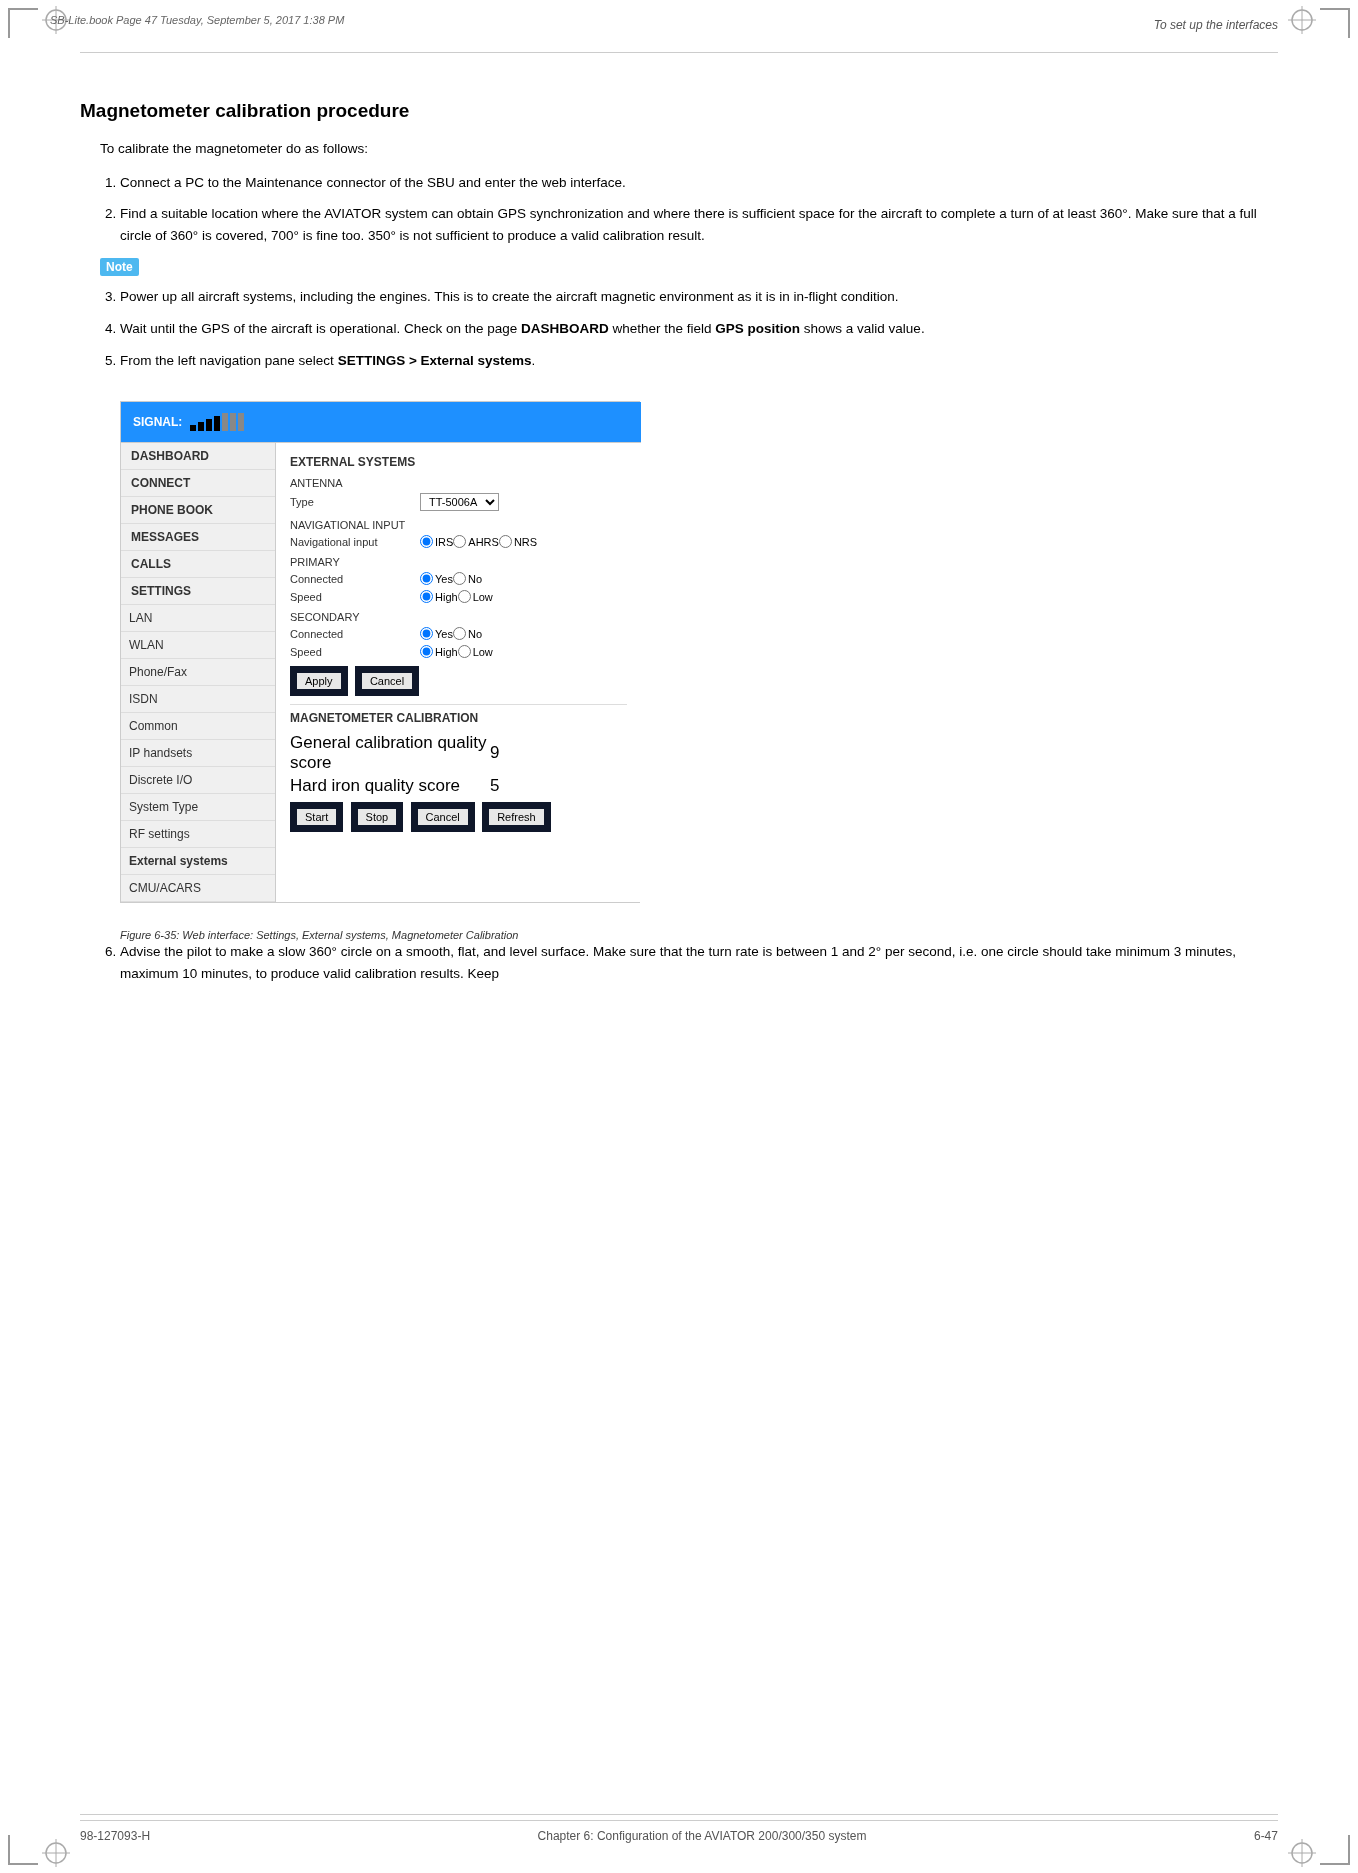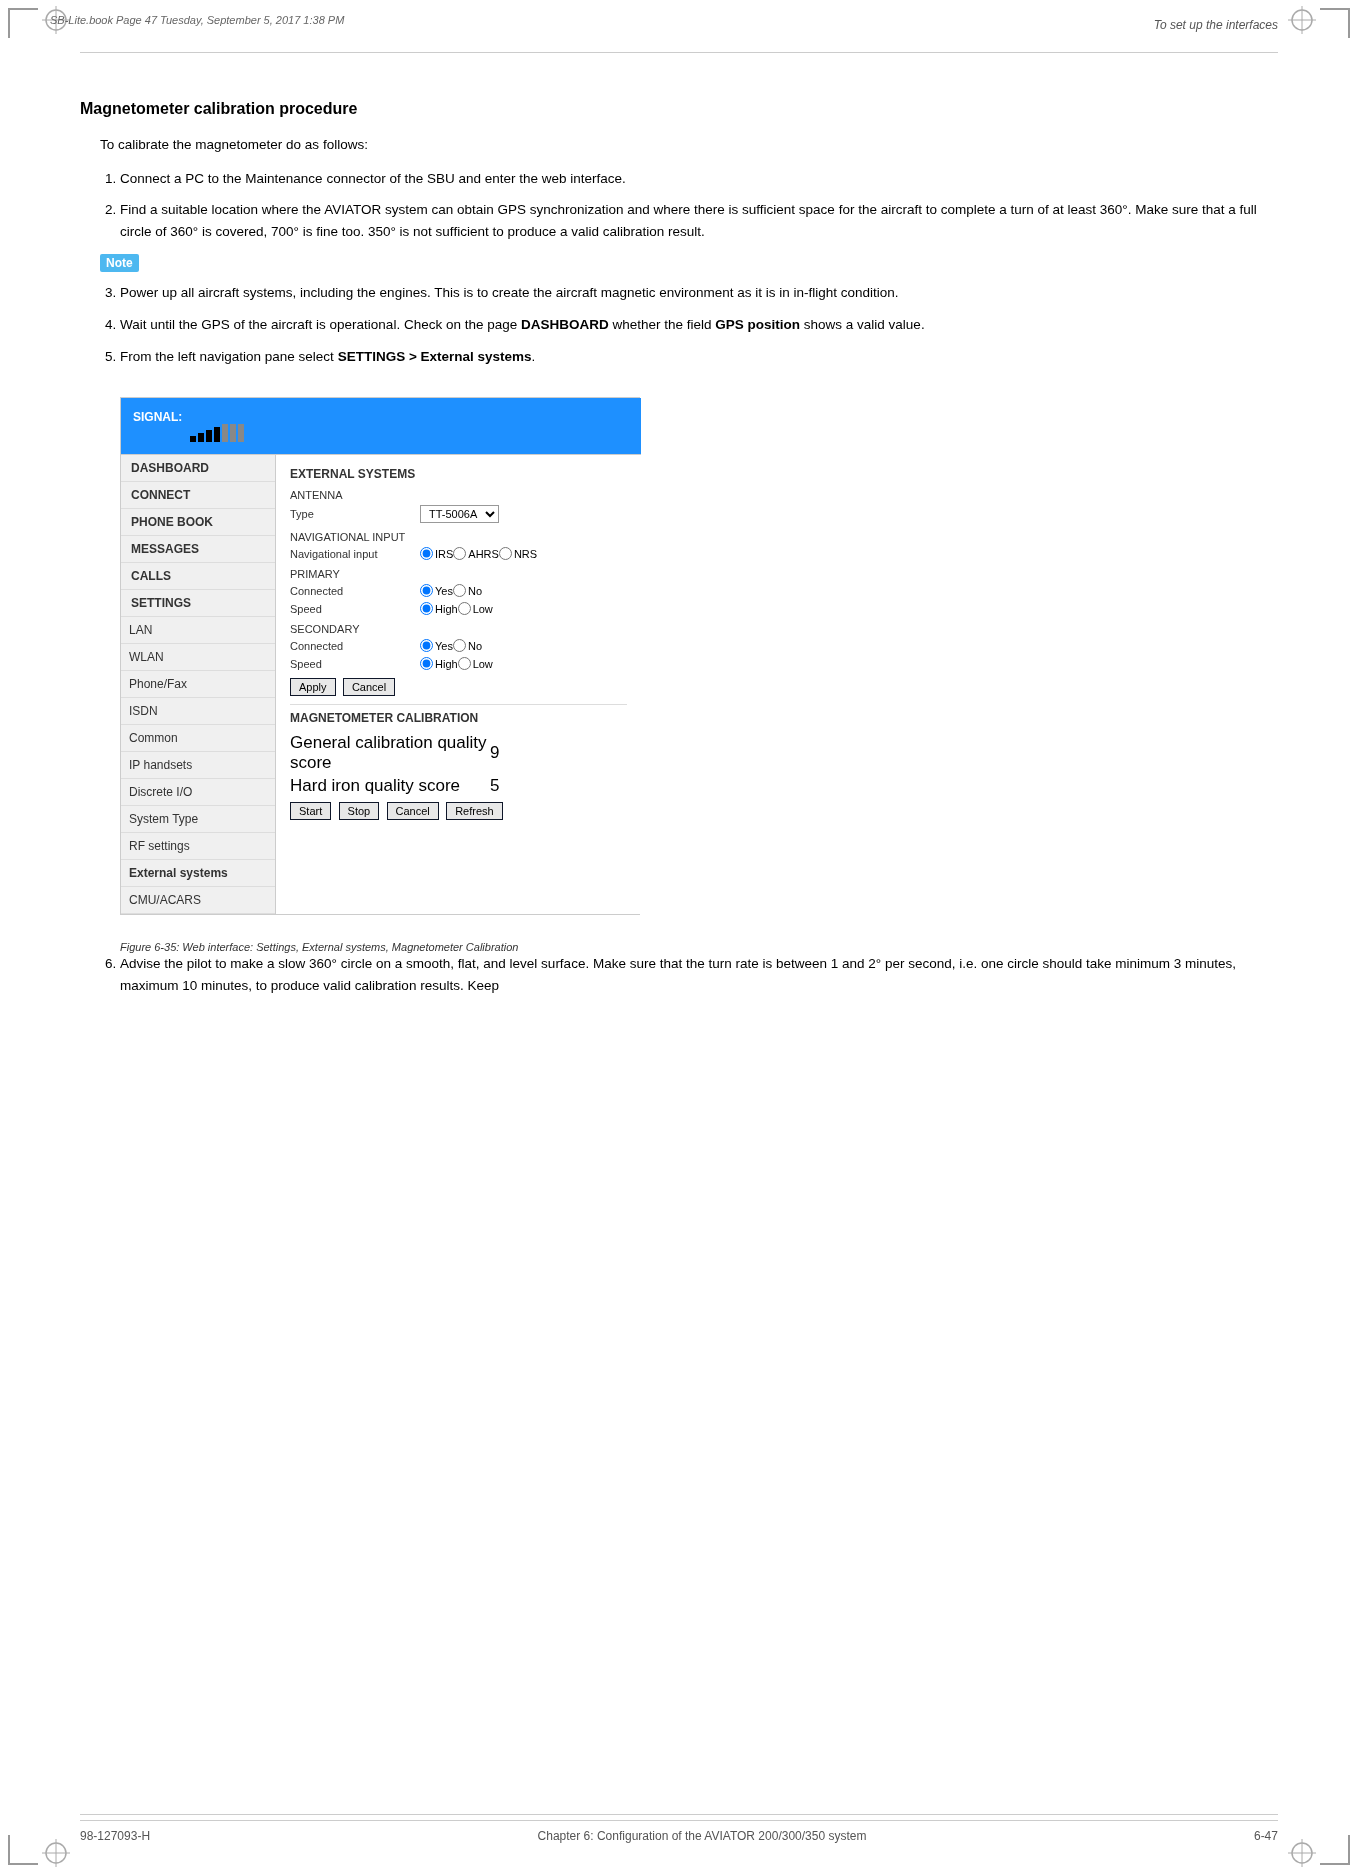--- a/index.html
+++ b/index.html
@@ -48,21 +48,21 @@
     .main-content {
       position: absolute;
       top: 80px;
       left: 80px;
       right: 80px;
       bottom: 80px;
     }
 
     
     .section-heading {
-      font-size: 16px;
+      font-size: 19px;
       font-weight: bold;
       margin-bottom: 16px;
       margin-top: 20px;
     }
 
     
     .body-text {
       font-size: 13.5px;
       line-height: 1.6;
       margin-bottom: 12px;
@@ -117,22 +117,23 @@
 
     
     .web-ui {
       width: 520px;
       background: #f5f5f5;
       font-size: 12px;
     }
 
     .web-ui-header {
       background: #1e90ff;
-      height: 56px;
-      display: flex;
+      height: 40px;
+      display: flex;
+      align-items: center;
       padding: 12px 12px;
     }
 
     .signal-label {
       color: #fff;
       font-size: 12px;
       font-weight: bold;
       margin-right: 8px;
     }
 
@@ -223,21 +224,21 @@
     .radio-option {
       display: flex;
       align-items: center;
       gap: 2px;
       font-size: 11px;
     }
 
     .btn-small {
       font-size: 11px;
       padding: 2px 8px;
-      border: 1px solid #0f172a;
+      border: 7px solid #0f172a;
       background: #e8e8e8;
       cursor: pointer;
       margin-right: 4px;
     }
 
     .score-row {
       display: flex;
       align-items: center;
       margin-bottom: 3px;
       font-size: 17px;

